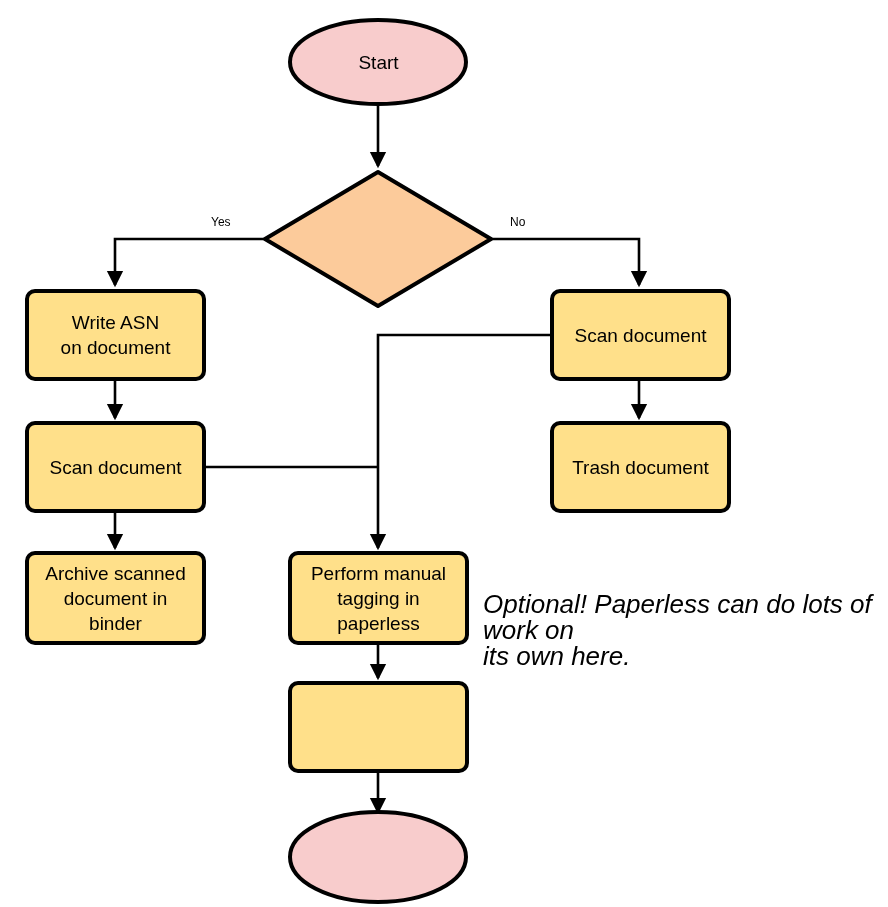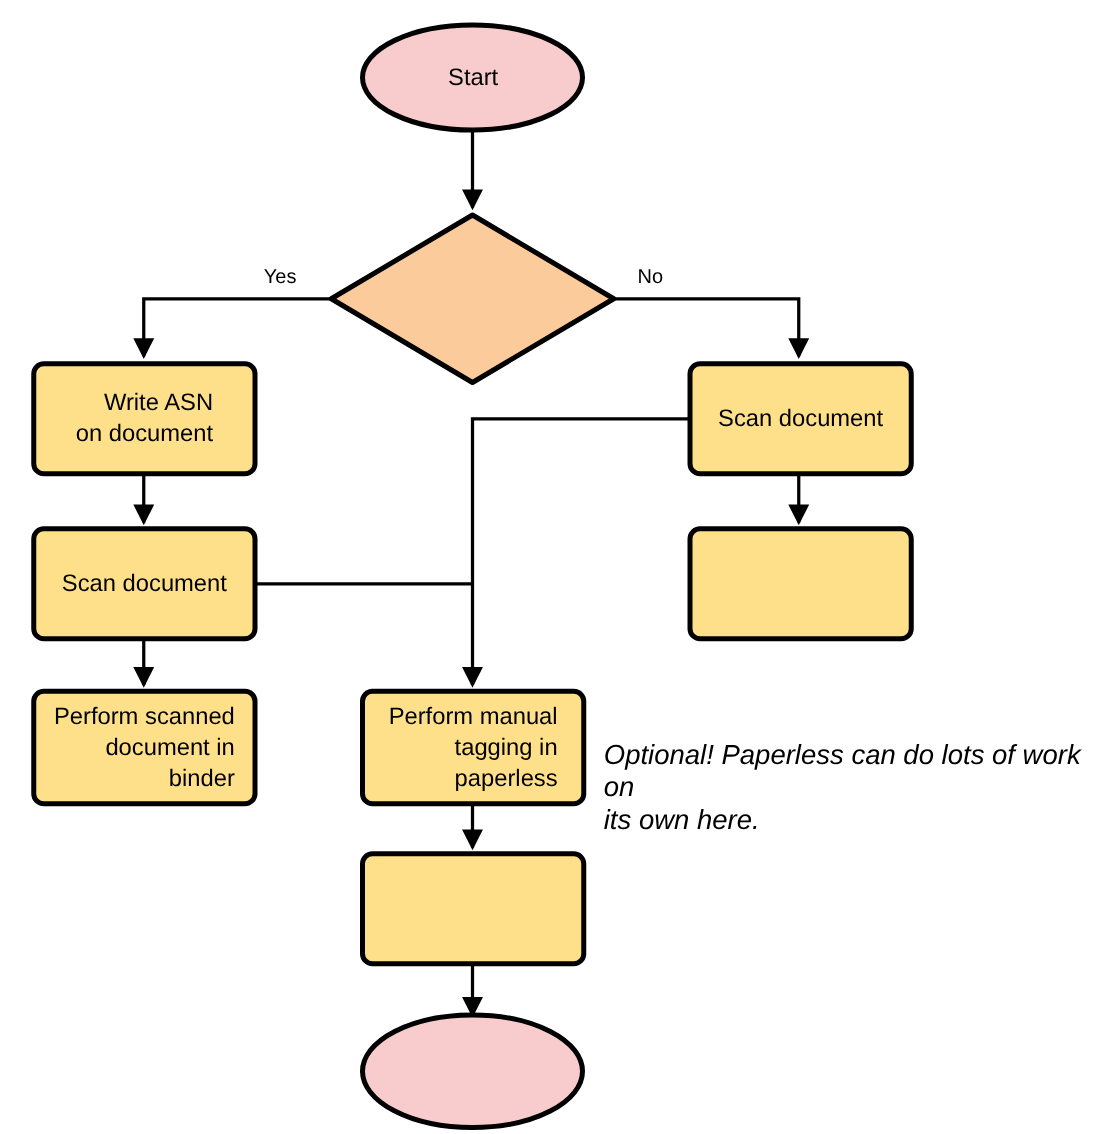--- a/index.html
+++ b/index.html
@@ -24,39 +24,39 @@
     left: 0;
     top: 0;
     width: 888px;
     height: 907px;
   }
   .node-label {
     position: absolute;
     display: flex;
     align-items: center;
     justify-content: center;
-    text-align: right;
+    text-align: center;
     color: #000000;
     font-size: 19px;
     line-height: 25px;
     white-space: pre-line;
     pointer-events: none;
   }
   .edge-label {
     position: absolute;
     color: #000000;
-    font-size: 16px;
+    font-size: 12px;
     line-height: 22px;
     white-space: nowrap;
     text-align: center;
   }
   .note-text {
     position: absolute;
     color: #000000;
-    font-size: 22px;
+    font-size: 26px;
     line-height: 26px;
     font-style: italic;
     white-space: pre-line;
   }
 </style>
 </head>
 <body>
 
 <div id="flow-root">
 
@@ -111,26 +111,27 @@
   </svg>
 
   <div class="node-label" style="left:290px; top:20px; width:177px; height:84px;">Start</div>
 
 
   <div class="node-label" style="left:27px; top:291px; width:177px; height:88px;">Write ASN
 on document</div>
 
   <div class="node-label" style="left:27px; top:423px; width:177px; height:88px;">Scan document</div>
 
-  <div class="node-label" style="left:27px; top:553px; width:177px; height:90px;">Perform scanned
+  <div class="node-label" style="left:27px; top:553px; width:177px; height:90px;">Archive scanned
 document in
 binder</div>
 
   <div class="node-label" style="left:552px; top:291px; width:177px; height:88px;">Scan document</div>
 
+  <div class="node-label" style="left:552px; top:423px; width:177px; height:88px;">Trash document</div>
 
   <div class="node-label" style="left:290px; top:553px; width:177px; height:90px;">Perform manual
 tagging in
 paperless</div>
 
 
 
   <div class="edge-label" style="left:211px; top:211px;">Yes</div>
 
   <div class="edge-label" style="left:510px; top:211px;">No</div>

